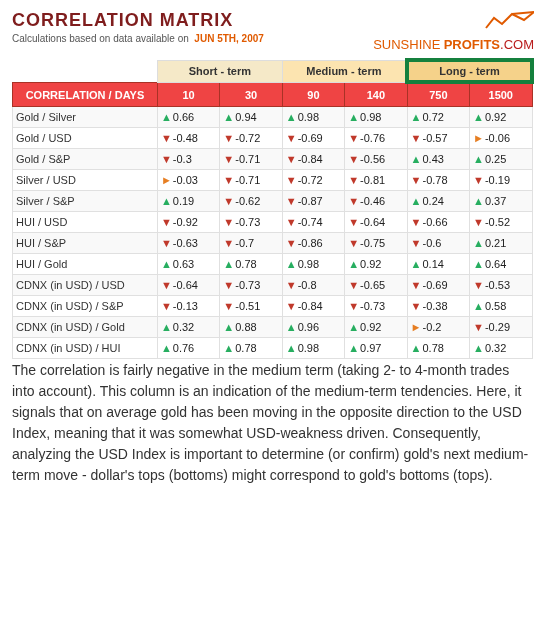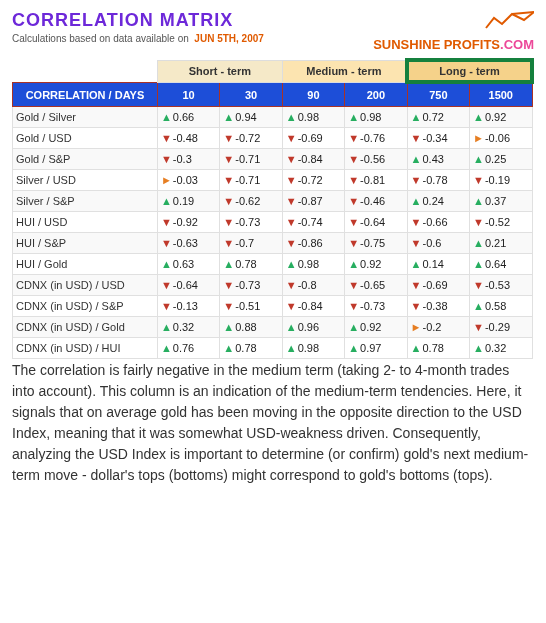--- a/index.html
+++ b/index.html
@@ -17,49 +17,49 @@
     .header {
       display: flex;
       justify-content: space-between;
       align-items: flex-start;
       margin-bottom: 6px;
     }
     .title-block {}
     .main-title {
       font-size: 18px;
       font-weight: bold;
-      color: #6d28d9;
+      color: #7f1d1d;
       letter-spacing: 1px;
     }
     .subtitle {
       font-size: 10px;
       color: #555;
       margin-top: 2px;
     }
     .subtitle span.date {
       font-weight: bold;
       color: #e05a00;
     }
     .logo-block {
       text-align: right;
     }
     .logo-sunshine {
       font-size: 13px;
-      font-weight: bold;
+      font-weight: normal;
       color: #e05a00;
       line-height: 1.1;
     }
     .logo-profits {
       font-size: 13px;
       font-weight: bold;
       color: #e05a00;
     }
     .logo-com {
-      color: #ec4899;
-      font-weight: bold;
+      color: #b91c1c;
+      font-weight: normal;
     }
     .logo-icon {
       width: 50px;
       height: 22px;
       margin-bottom: 2px;
     }
     table {
       width: 100%;
       border-collapse: collapse;
       font-size: 11px;
@@ -85,21 +85,21 @@
     }
     .row-header-cell {
       background: #c0392b;
       color: #fff;
       font-weight: bold;
       padding: 5px 6px;
       font-size: 11px;
       border: 1px solid #a93226;
     }
     .sub-header-num th {
-      background: #1d4ed8;
+      background: #ef4444;
       color: #fff;
       font-weight: bold;
       text-align: center;
       padding: 5px 2px;
       border: 1px solid #a93226;
       font-size: 11px;
     }
     tr.data-row td {
       padding: 4px 3px;
       border: 1px solid #e0e0e0;
@@ -191,42 +191,42 @@
         <th colspan="2" class="short-term">Short - term</th>
         <th colspan="2" class="medium-term">Medium - term</th>
         <th colspan="2" class="long-term">Long - term</th>
       </tr>
 
       <tr class="sub-header-num">
         <th class="row-header-cell first-col">CORRELATION / DAYS</th>
         <th class="num-col">10</th>
         <th class="num-col">30</th>
         <th class="num-col medium-bg">90</th>
-        <th class="num-col medium-bg">200</th>
+        <th class="num-col medium-bg">140</th>
         <th class="num-col long-bg">750</th>
         <th class="num-col long-bg">1500</th>
       </tr>
     </thead>
     <tbody id="table-body">
     <tr class="data-row">
           <td class="label-cell first-col">Gold / Silver</td>
           <td class="val-cell num-col"><span class="arrow-up">▲</span><span class="val-num">0.66</span></td>
           <td class="val-cell num-col"><span class="arrow-up">▲</span><span class="val-num">0.94</span></td>
           <td class="val-cell num-col"><span class="arrow-up">▲</span><span class="val-num">0.98</span></td>
           <td class="val-cell num-col"><span class="arrow-up">▲</span><span class="val-num">0.98</span></td>
           <td class="val-cell num-col"><span class="arrow-up">▲</span><span class="val-num">0.72</span></td>
           <td class="val-cell num-col"><span class="arrow-up">▲</span><span class="val-num">0.92</span></td>
         </tr>
         <tr class="data-row">
           <td class="label-cell first-col">Gold / USD</td>
           <td class="val-cell num-col"><span class="arrow-down">▼</span><span class="val-num">-0.48</span></td>
           <td class="val-cell num-col"><span class="arrow-down">▼</span><span class="val-num">-0.72</span></td>
           <td class="val-cell num-col"><span class="arrow-down">▼</span><span class="val-num">-0.69</span></td>
           <td class="val-cell num-col"><span class="arrow-down">▼</span><span class="val-num">-0.76</span></td>
-          <td class="val-cell num-col"><span class="arrow-down">▼</span><span class="val-num">-0.34</span></td>
+          <td class="val-cell num-col"><span class="arrow-down">▼</span><span class="val-num">-0.57</span></td>
           <td class="val-cell num-col"><span class="arrow-right">►</span><span class="val-num">-0.06</span></td>
         </tr>
         <tr class="data-row">
           <td class="label-cell first-col">Gold / S&amp;P</td>
           <td class="val-cell num-col"><span class="arrow-down">▼</span><span class="val-num">-0.3</span></td>
           <td class="val-cell num-col"><span class="arrow-down">▼</span><span class="val-num">-0.71</span></td>
           <td class="val-cell num-col"><span class="arrow-down">▼</span><span class="val-num">-0.84</span></td>
           <td class="val-cell num-col"><span class="arrow-down">▼</span><span class="val-num">-0.56</span></td>
           <td class="val-cell num-col"><span class="arrow-up">▲</span><span class="val-num">0.43</span></td>
           <td class="val-cell num-col"><span class="arrow-up">▲</span><span class="val-num">0.25</span></td>

